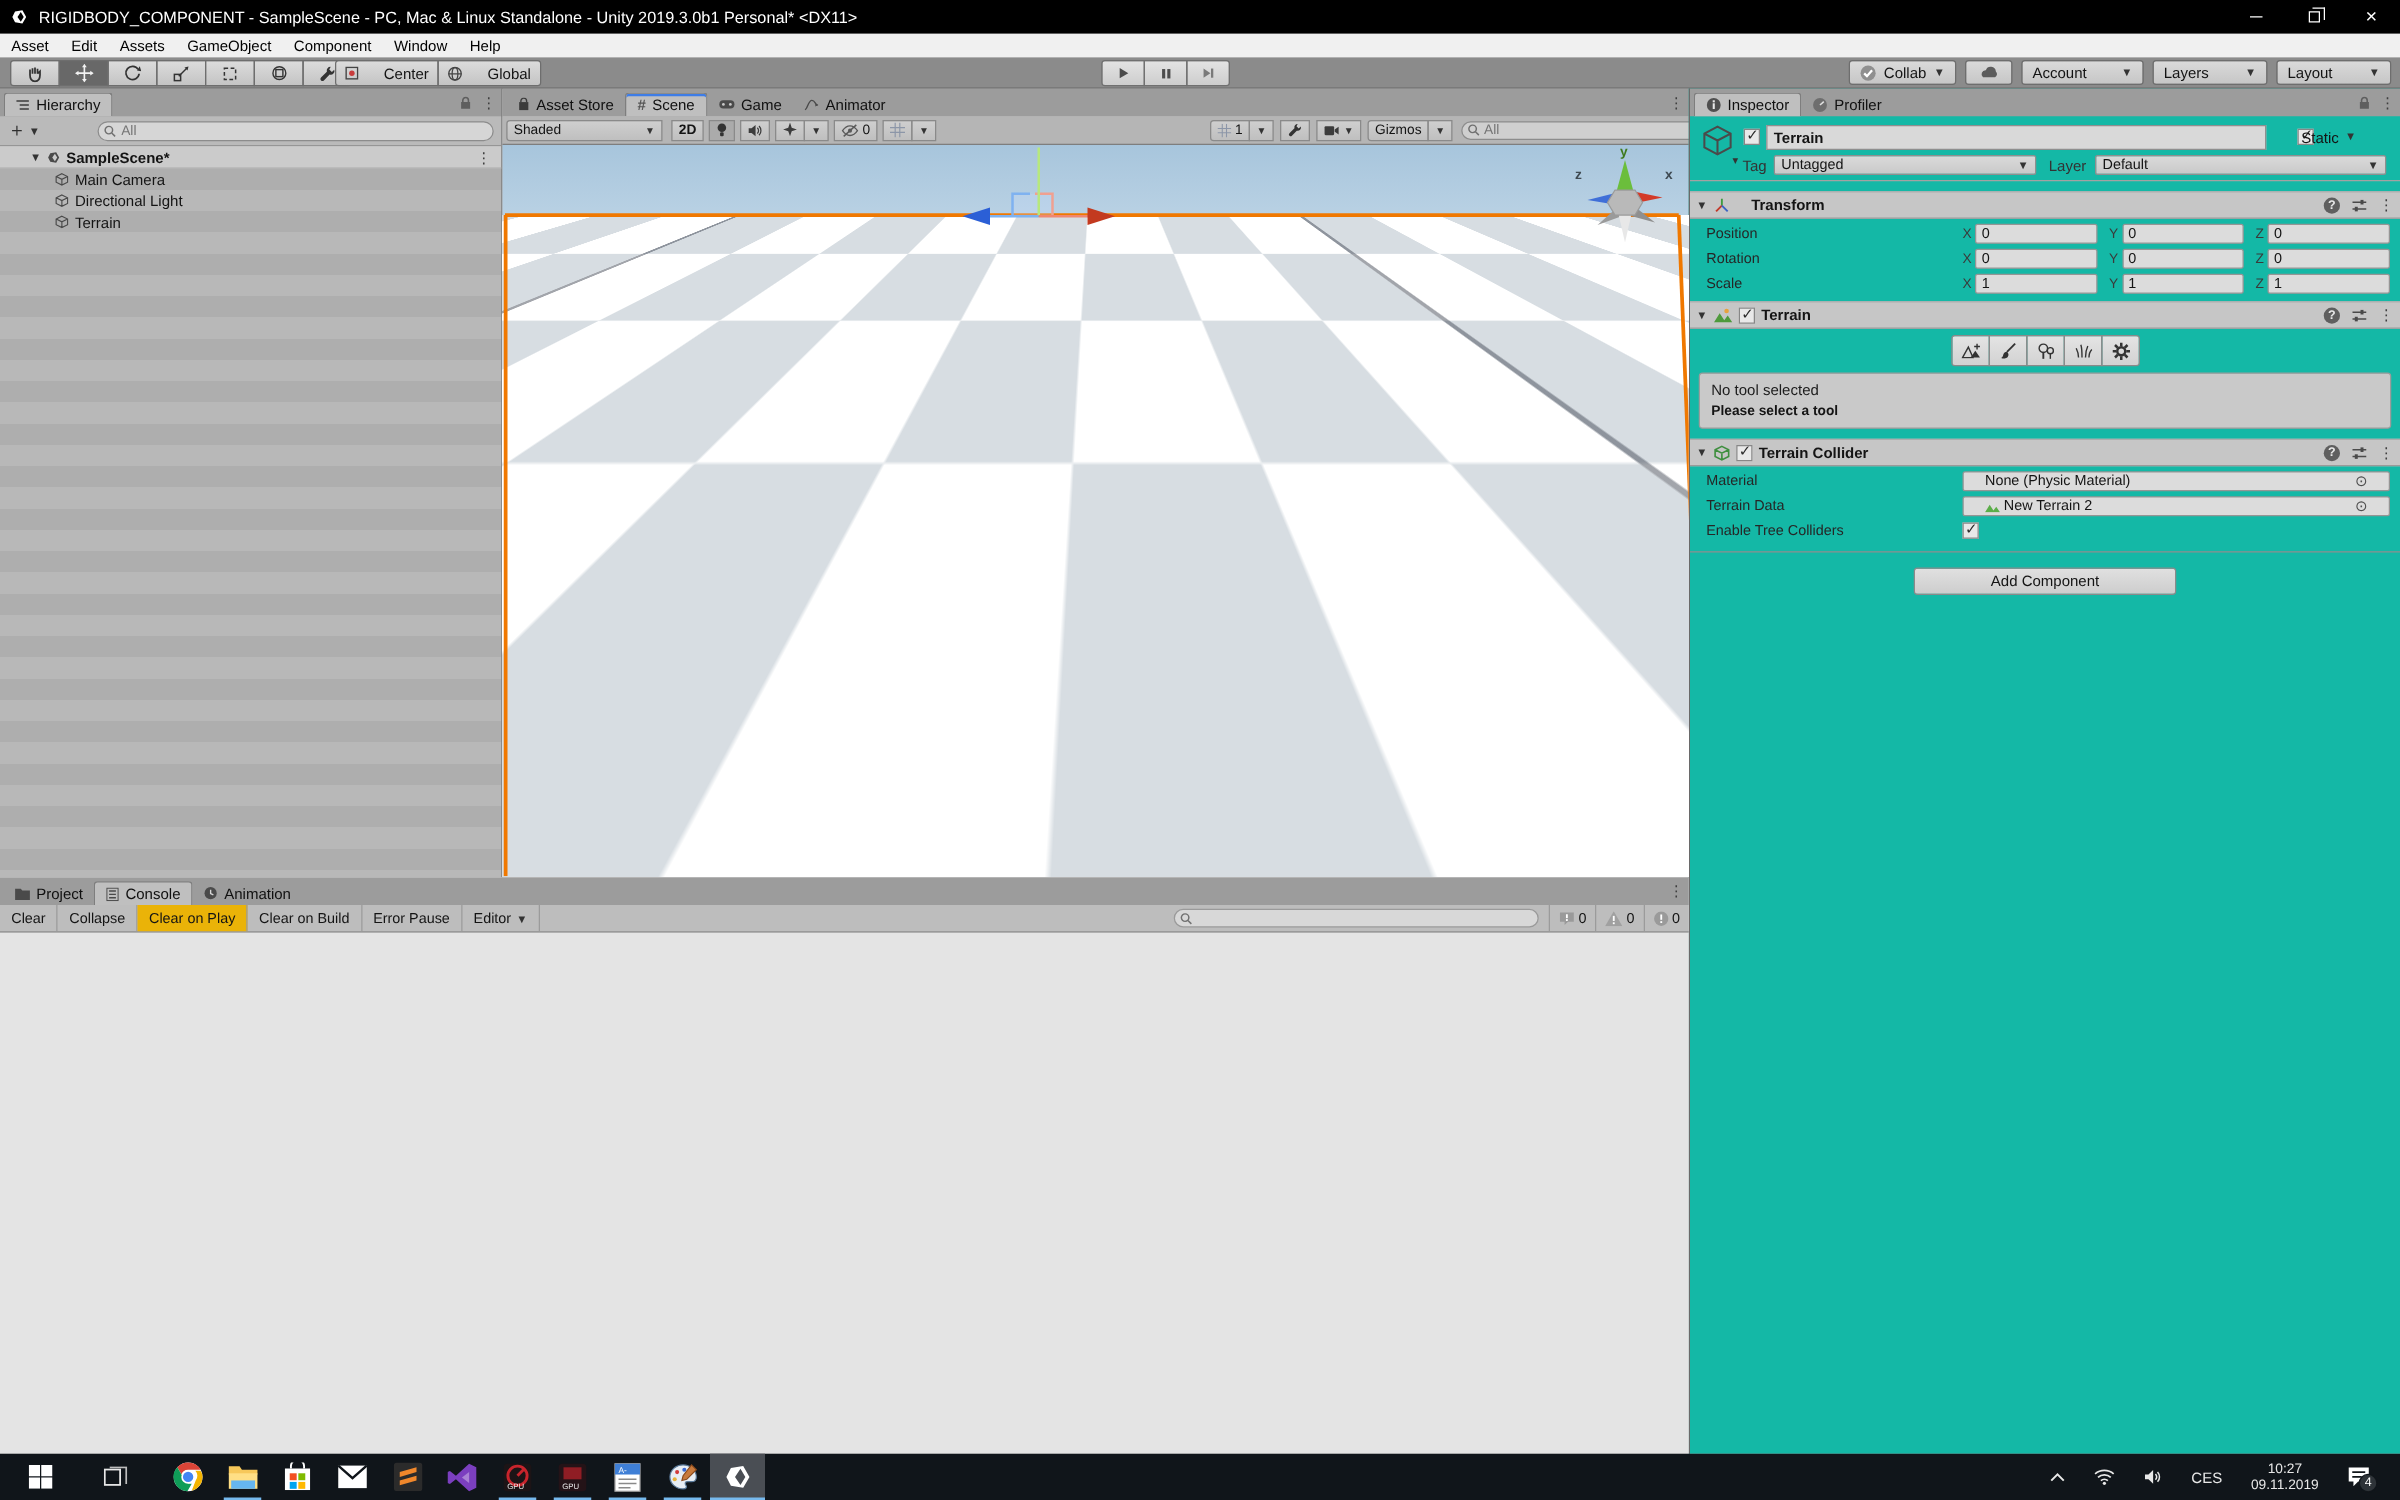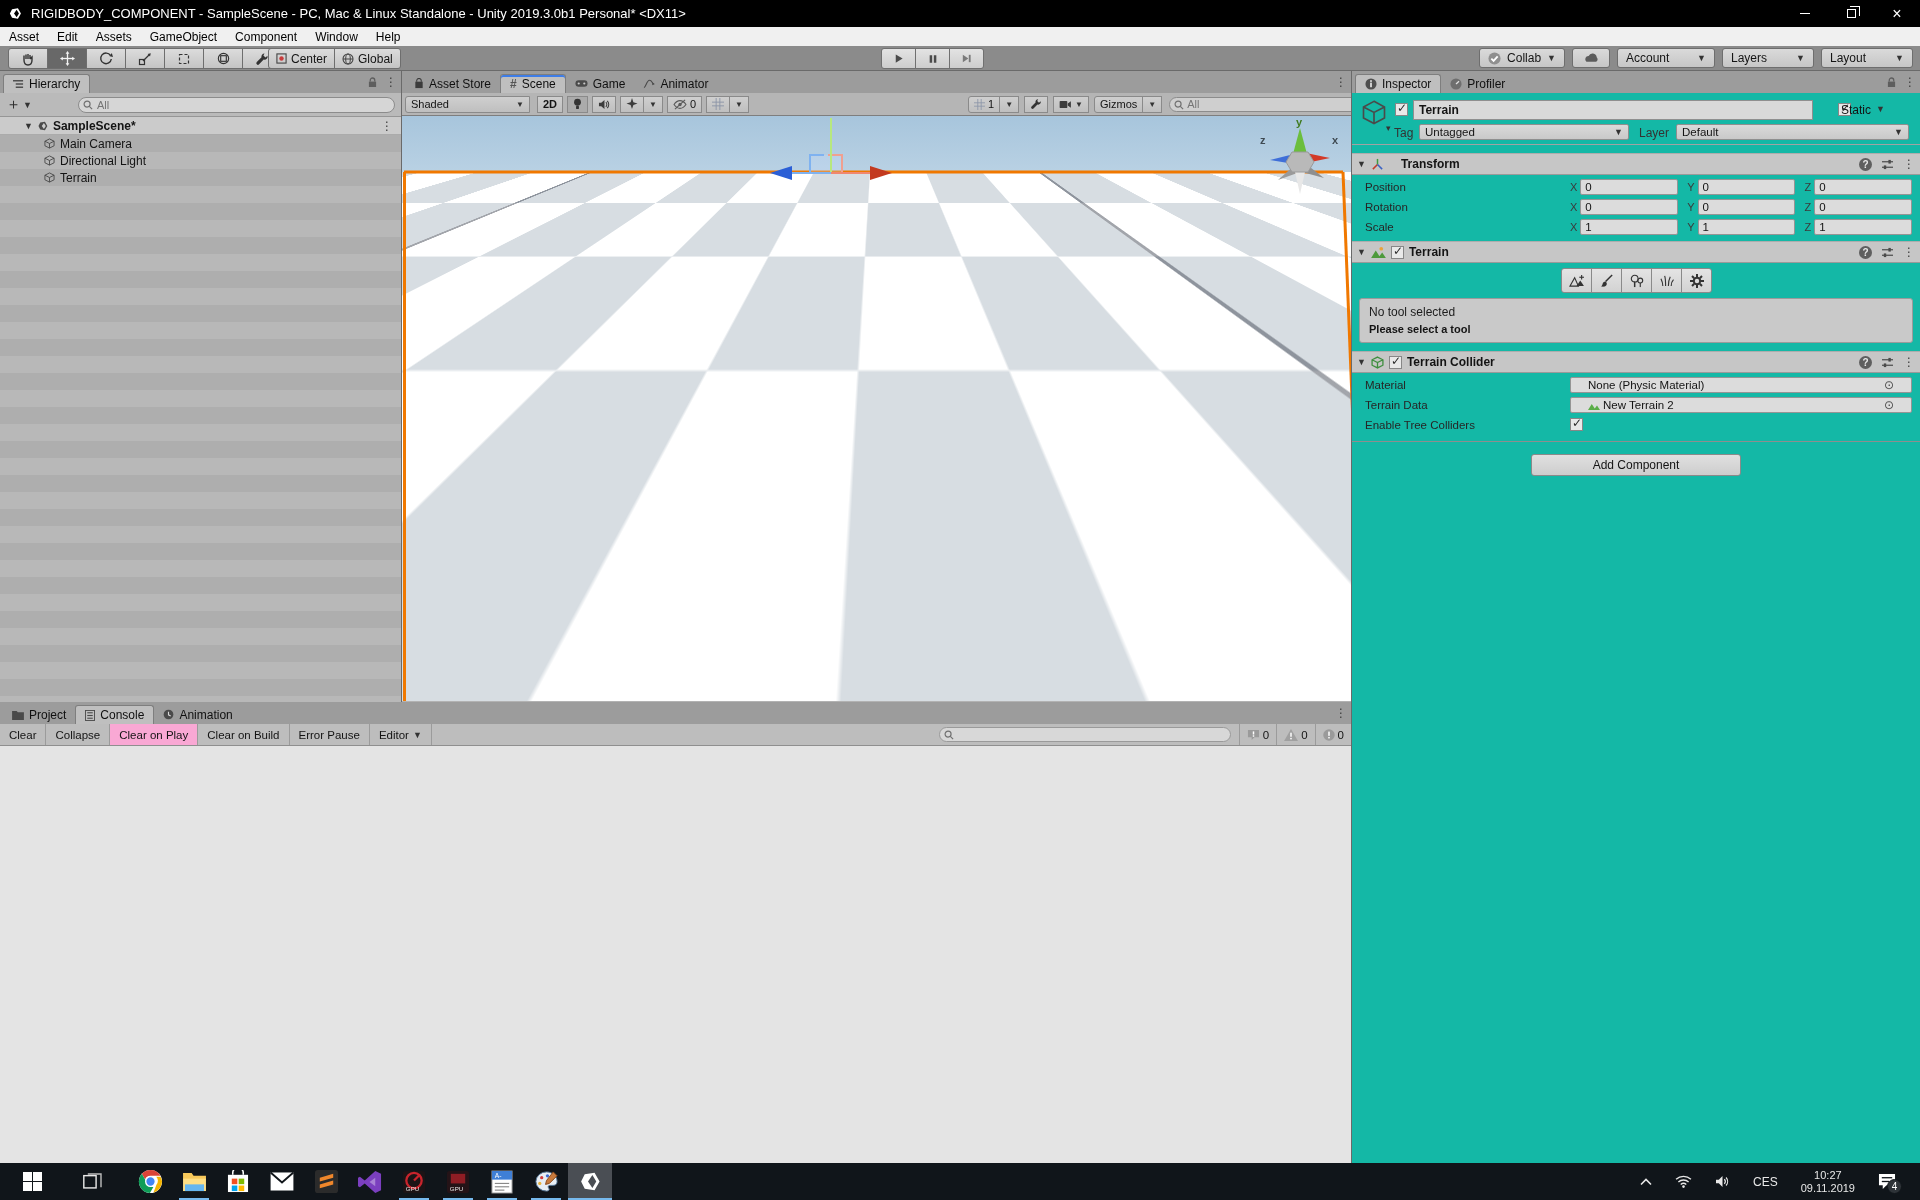--- a/index.html
+++ b/index.html
@@ -28,21 +28,21 @@
   .menu-item { padding:0 9px; height:100%; display:flex; align-items:center; }
 
   
   .toolbar { position:absolute; left:0; top:46px; width:1920px; height:25px; background:#8B8B8B; border-bottom:1px solid #6A6A6A; }
   .toolgroup { position:absolute; top:2px; display:flex; }
   .tbtn { width:40px; height:21px; background:linear-gradient(#DCDCDC,#C4C4C4); border:1px solid #6E6E6E; margin-right:-1px;
     display:flex; align-items:center; justify-content:center; }
   .tbtn.first { border-radius:3px 0 0 3px; } .tbtn.last { border-radius:0 3px 3px 0; margin-right:0; }
   .tbtn.active { background:#686868; }
   .pillbtn { height:21px; background:linear-gradient(#DCDCDC,#C4C4C4); border:1px solid #6E6E6E; margin-right:-1px;
-    display:flex; align-items:center; padding:0 7px; gap:4px; font-size:12px; }
+    display:flex; align-items:center; padding:0 7px; gap:20px; font-size:12px; }
   .playbtn { width:35px; height:21px; background:linear-gradient(#E3E3E3,#CDCDCD); border:1px solid #707070; margin-right:-1px;
     display:flex; align-items:center; justify-content:center; }
   .ddbtn { height:20px; background:linear-gradient(#DADADA,#C6C6C6); border:1px solid #6E6E6E; border-radius:3px;
     display:flex; align-items:center; gap:6px; padding:0 8px; font-size:12px; }
   .caret { font-size:9px; color:#333; }
 
   
   .tabbar { height:22px; background:#9C9C9C; display:flex; align-items:flex-end; padding-left:3px; position:relative; }
   .tab { height:19px; display:flex; align-items:center; gap:5px; padding:0 9px; font-size:12px; color:#101010; }
   .tab.active { background:#BFBFBF; border:1px solid #7E7E7E; border-bottom:none; border-radius:3px 3px 0 0; }
@@ -118,21 +118,21 @@
   .infobox .t2 { font-size:11px; font-weight:bold; margin-top:4px; }
   .addcomp-row { display:flex; justify-content:center; margin-top:12px; }
   .addcomp { width:210px; height:22px; background:linear-gradient(#E0E0E0,#CDCDCD); border:1px solid #8A8A8A; border-radius:3px;
     display:flex; align-items:center; justify-content:center; font-size:12px; }
   .divider { height:1px; background:#8E8E8E; margin-top:8px; }
 
   
   .consolepanel { position:absolute; left:0; top:702px; width:1351px; height:461px; background:#E4E4E4; }
   .c-toolbar { height:22px; background:#BDBDBD; border-bottom:1px solid #8F8F8F; display:flex; align-items:center; }
   .cbtn { height:100%; display:flex; align-items:center; padding:0 9px; border-right:1px solid #9B9B9B; font-size:11.5px; gap:4px; }
-  .cbtn.pressed { background:#f9a8d4; }
+  .cbtn.pressed { background:#eab308; }
   .c-search { position:relative; width:292px; margin-left:auto; }
   .c-search input { width:100%; height:15px; border-radius:8px; border:1px solid #9A9A9A; background:#D8D8D8; outline:none; padding:0 6px 0 17px; font-family:inherit; font-size:11px; }
   .c-search .mag { position:absolute; left:5px; top:3px; }
   .cbadge { height:100%; display:flex; align-items:center; gap:3px; padding:0 7px; border-left:1px solid #9B9B9B; font-size:11.5px; }
 
   
   .taskbar { position:absolute; left:0; top:1163px; width:1920px; height:37px; background:#10151A; display:flex; align-items:stretch; color:#E8E8E8; }
   .tb-start { width:64px; display:flex; align-items:center; justify-content:center; }
   .tb-search { width:258px; margin-left:76px; background:#383C42; display:flex; align-items:center; gap:12px; padding:0 0 0 14px; }
   .tb-search span.ph { color:#D2D2D2; font-size:13px; white-space:nowrap; }

